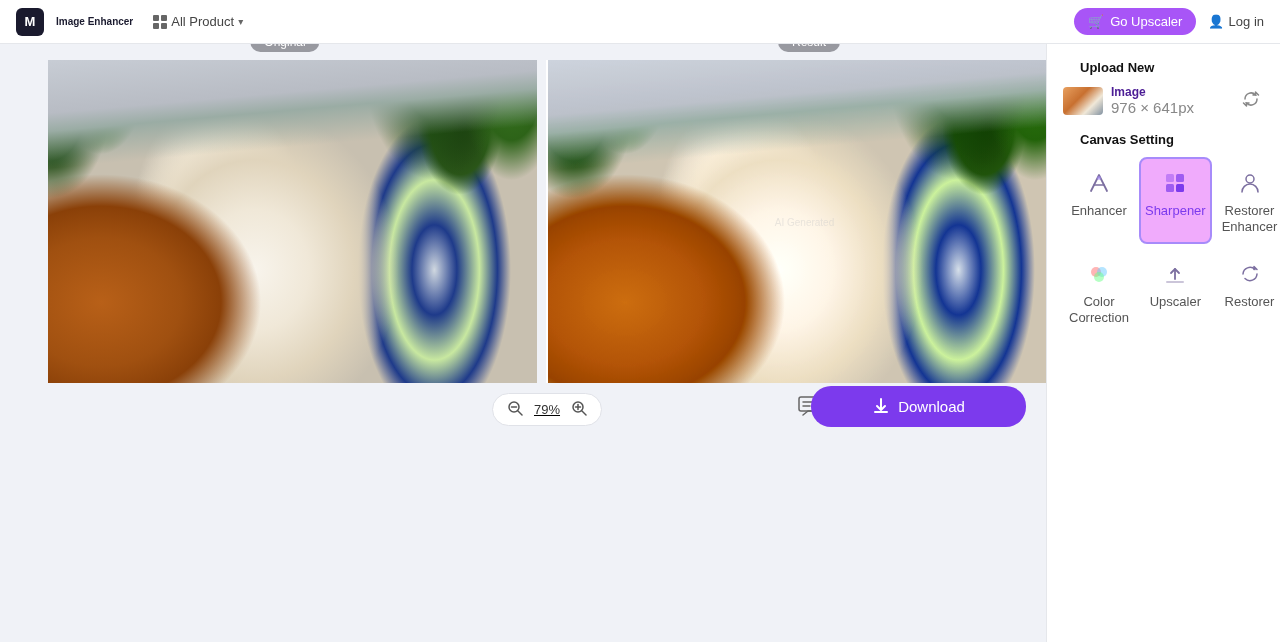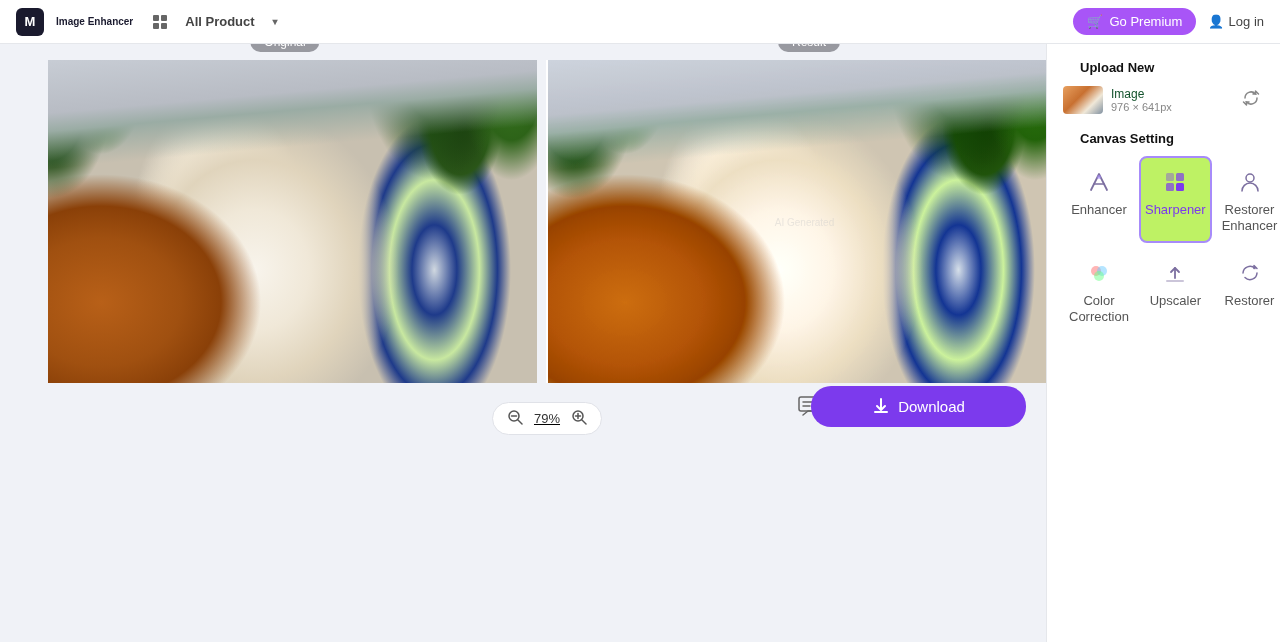--- a/index.html
+++ b/index.html
@@ -12,23 +12,23 @@
       border-bottom: 1px solid #e5e7eb; flex-shrink: 0;
     }
     .header-left { display: flex; align-items: center; gap: 12px; }
     .logo-box {
       width: 28px; height: 28px; background: #1a1a2e; border-radius: 6px;
       display: flex; align-items: center; justify-content: center;
       color: #fff; font-size: 13px; font-weight: 700;
     }
     .app-title { font-size: 10px; font-weight: 600; color: #1a1a2e; }
     .all-product-btn {
-      display: flex; align-items: center; gap: 18px; padding: 4px 8px;
+      display: flex; align-items: center; gap: 4px; padding: 4px 8px;
       border-radius: 4px; cursor: pointer; font-size: 13px; color: #444;
-      border: none; background: none; font-weight: bold;
+      border: none; background: none;
     }
     .grid-icon { display: inline-grid; grid-template-columns: 1fr 1fr; gap: 2px; width: 14px; height: 14px; }
     .grid-icon span { background: #666; border-radius: 1px; }
     .chevron-down { font-size: 10px; color: #666; }
     .header-right { display: flex; align-items: center; gap: 12px; }
     .premium-btn {
       display: flex; align-items: center; gap: 6px;
       background: #a855f7; color: #fff; border: none; border-radius: 20px;
       padding: 6px 14px; font-size: 13px; font-weight: 500; cursor: pointer;
     }
@@ -80,21 +80,21 @@
         radial-gradient(ellipse 70px 120px at 80% 70%, #2b4a8a 0%, #1e3670 30%, #e8f0e0 50%, #2b4a8a 70%, #1e3670 100%),
         
         linear-gradient(180deg, #8a9090 0%, #a0a8a8 30%, #c0c8c8 60%, #b0b8b8 100%),
         
         linear-gradient(180deg, #d8dce0 0%, #cdd1d5 100%);
       background-size: cover;
     }
 
     
     .bottom-bar {
-      display: flex; align-items: flex-end; justify-content: center;
+      display: flex; align-items: center; justify-content: center;
       padding: 0 20px; gap: 12px; position: relative; flex-shrink: 0; height: 52px; text-decoration: underline;
     }
     .zoom-controls {
       display: flex; align-items: center; gap: 8px;
       background: #fff; border-radius: 20px; padding: 6px 14px;
       border: 1px solid #e0e2e8; font-size: 14px; color: #333;
     }
     .zoom-btn { background: none; border: none; cursor: pointer; color: #555; font-size: 14px; display: flex; align-items: center; }
     .zoom-value { min-width: 32px; text-align: center; font-size: 13px; }
     .feedback-btn {
@@ -123,38 +123,38 @@
       display: flex; align-items: center; justify-content: space-between;
     }
     .image-thumb {
       display: flex; align-items: center; gap: 8px;
     }
     .thumb-img {
       width: 40px; height: 28px; border-radius: 4px; overflow: hidden; flex-shrink: 0;
       background: linear-gradient(135deg, #e8a060 0%, #c87030 40%, #f0e8d8 70%, #8090a0 100%);
     }
     .thumb-info { display: flex; flex-direction: column; }
-    .thumb-name { font-size: 12px; font-weight: 400; color: #14532d; }
-    .thumb-size { font-size: 11px; color: #888; }
+    .thumb-name { font-size: 12px; font-weight: 700; color: #4c1d95; }
+    .thumb-size { font-size: 15px; color: #888; }
     .refresh-btn {
       background: none; border: none; cursor: pointer; color: #888;
       font-size: 16px; padding: 4px;
     }
 
     .canvas-setting-section { }
     .tool-grid {
       display: grid; grid-template-columns: 1fr 1fr 1fr; gap: 4px;
     }
     .tool-item {
       display: flex; flex-direction: column; align-items: center; gap: 4px;
       padding: 8px 4px; border-radius: 8px; cursor: pointer;
       border: 2px solid transparent;
     }
     .tool-item.active {
-      background: #bef264; border-color: #a78bfa;
+      background: #f0abfc; border-color: #a78bfa;
     }
     .tool-icon {
       width: 32px; height: 32px; display: flex; align-items: center; justify-content: center;
       color: #7c6fa0; font-size: 20px;
     }
     .tool-item.active .tool-icon { color: #7c3aed; }
     .tool-label { font-size: 13px; color: #555; text-align: center; line-height: 1.2; }
     .tool-item.active .tool-label { color: #7c3aed; font-weight: 500; }
 
     
@@ -180,21 +180,21 @@
           <span></span>
           <span></span>
       </span>
       <span>All Product</span>
       <span class="chevron-down">▾</span>
     </button>
   </div>
   <div class="header-right">
     <button class="premium-btn">
       <span>🛒</span>
-      <span>Go Premium</span>
+      <span>Go Upscaler</span>
     </button>
     <button class="login-btn">
       <span>👤</span>
       <span>Log in</span>
     </button>
   </div>
 </div>
 
 <div class="main">
 

